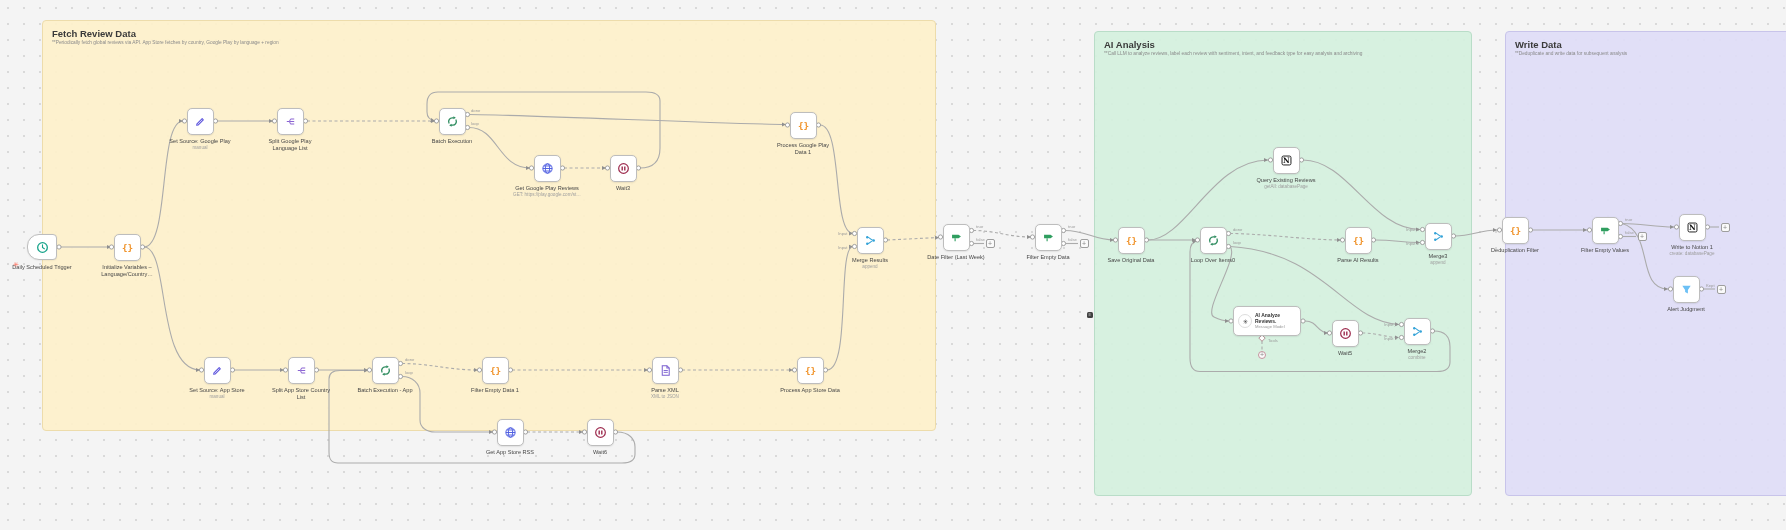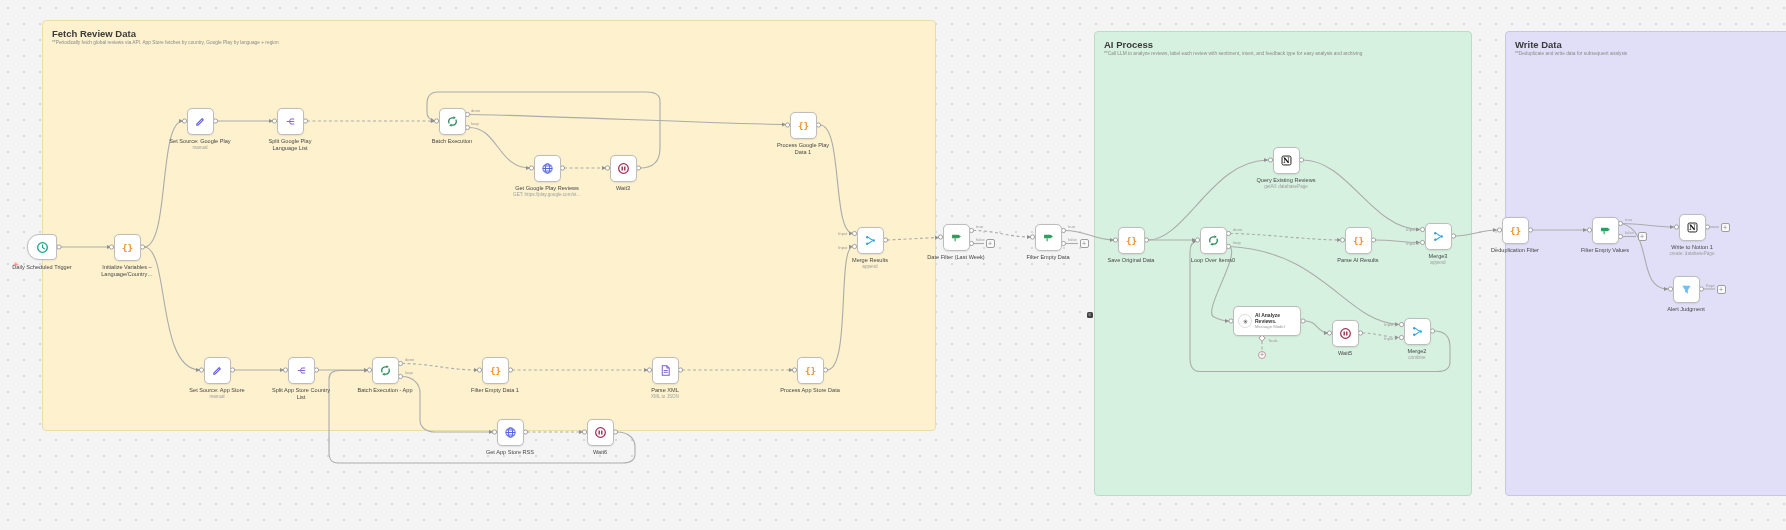--- a/index.html
+++ b/index.html
@@ -37,21 +37,21 @@
 </style>
 </head>
 <body>
 
 <div id="canvas">
     <div class="sticky" style="left: 14px; top: 20px; width: 894px; height: 411px; background: rgba(253, 240, 203, 0.94); border-color: rgb(237, 220, 171); margin-left: 28px;">
       <h2>Fetch Review Data</h2>
       <p>**Periodically fetch global reviews via API. App Store fetches by country, Google Play by language + region</p>
     </div>
     <div class="sticky" style="left: 1094px; top: 31px; width: 378px; height: 465px; background: rgba(213, 240, 222, 0.94); border-color: rgb(185, 221, 200);">
-      <h2>AI Process</h2>
+      <h2>AI Analysis</h2>
       <p>**Call LLM to analyze reviews, label each review with sentiment, intent, and feedback type for easy analysis and archiving</p>
     </div>
     <div class="sticky" style="left: 1476px; top: 31px; width: 288px; height: 465px; background: rgba(223, 221, 246, 0.94); border-color: rgb(200, 196, 234); margin-left: 29px;">
       <h2>Write Data</h2>
       <p>**Deduplicate and write data for subsequent analysis</p>
     </div>
     <svg class="layer" width="1786" height="530">
       <defs>
         <marker id="arr" markerWidth="5" markerHeight="5" refX="4" refY="2" orient="auto">
           <path d="M0 0 L4 2 L0 4 Z" fill="#8f8f8f"></path>

